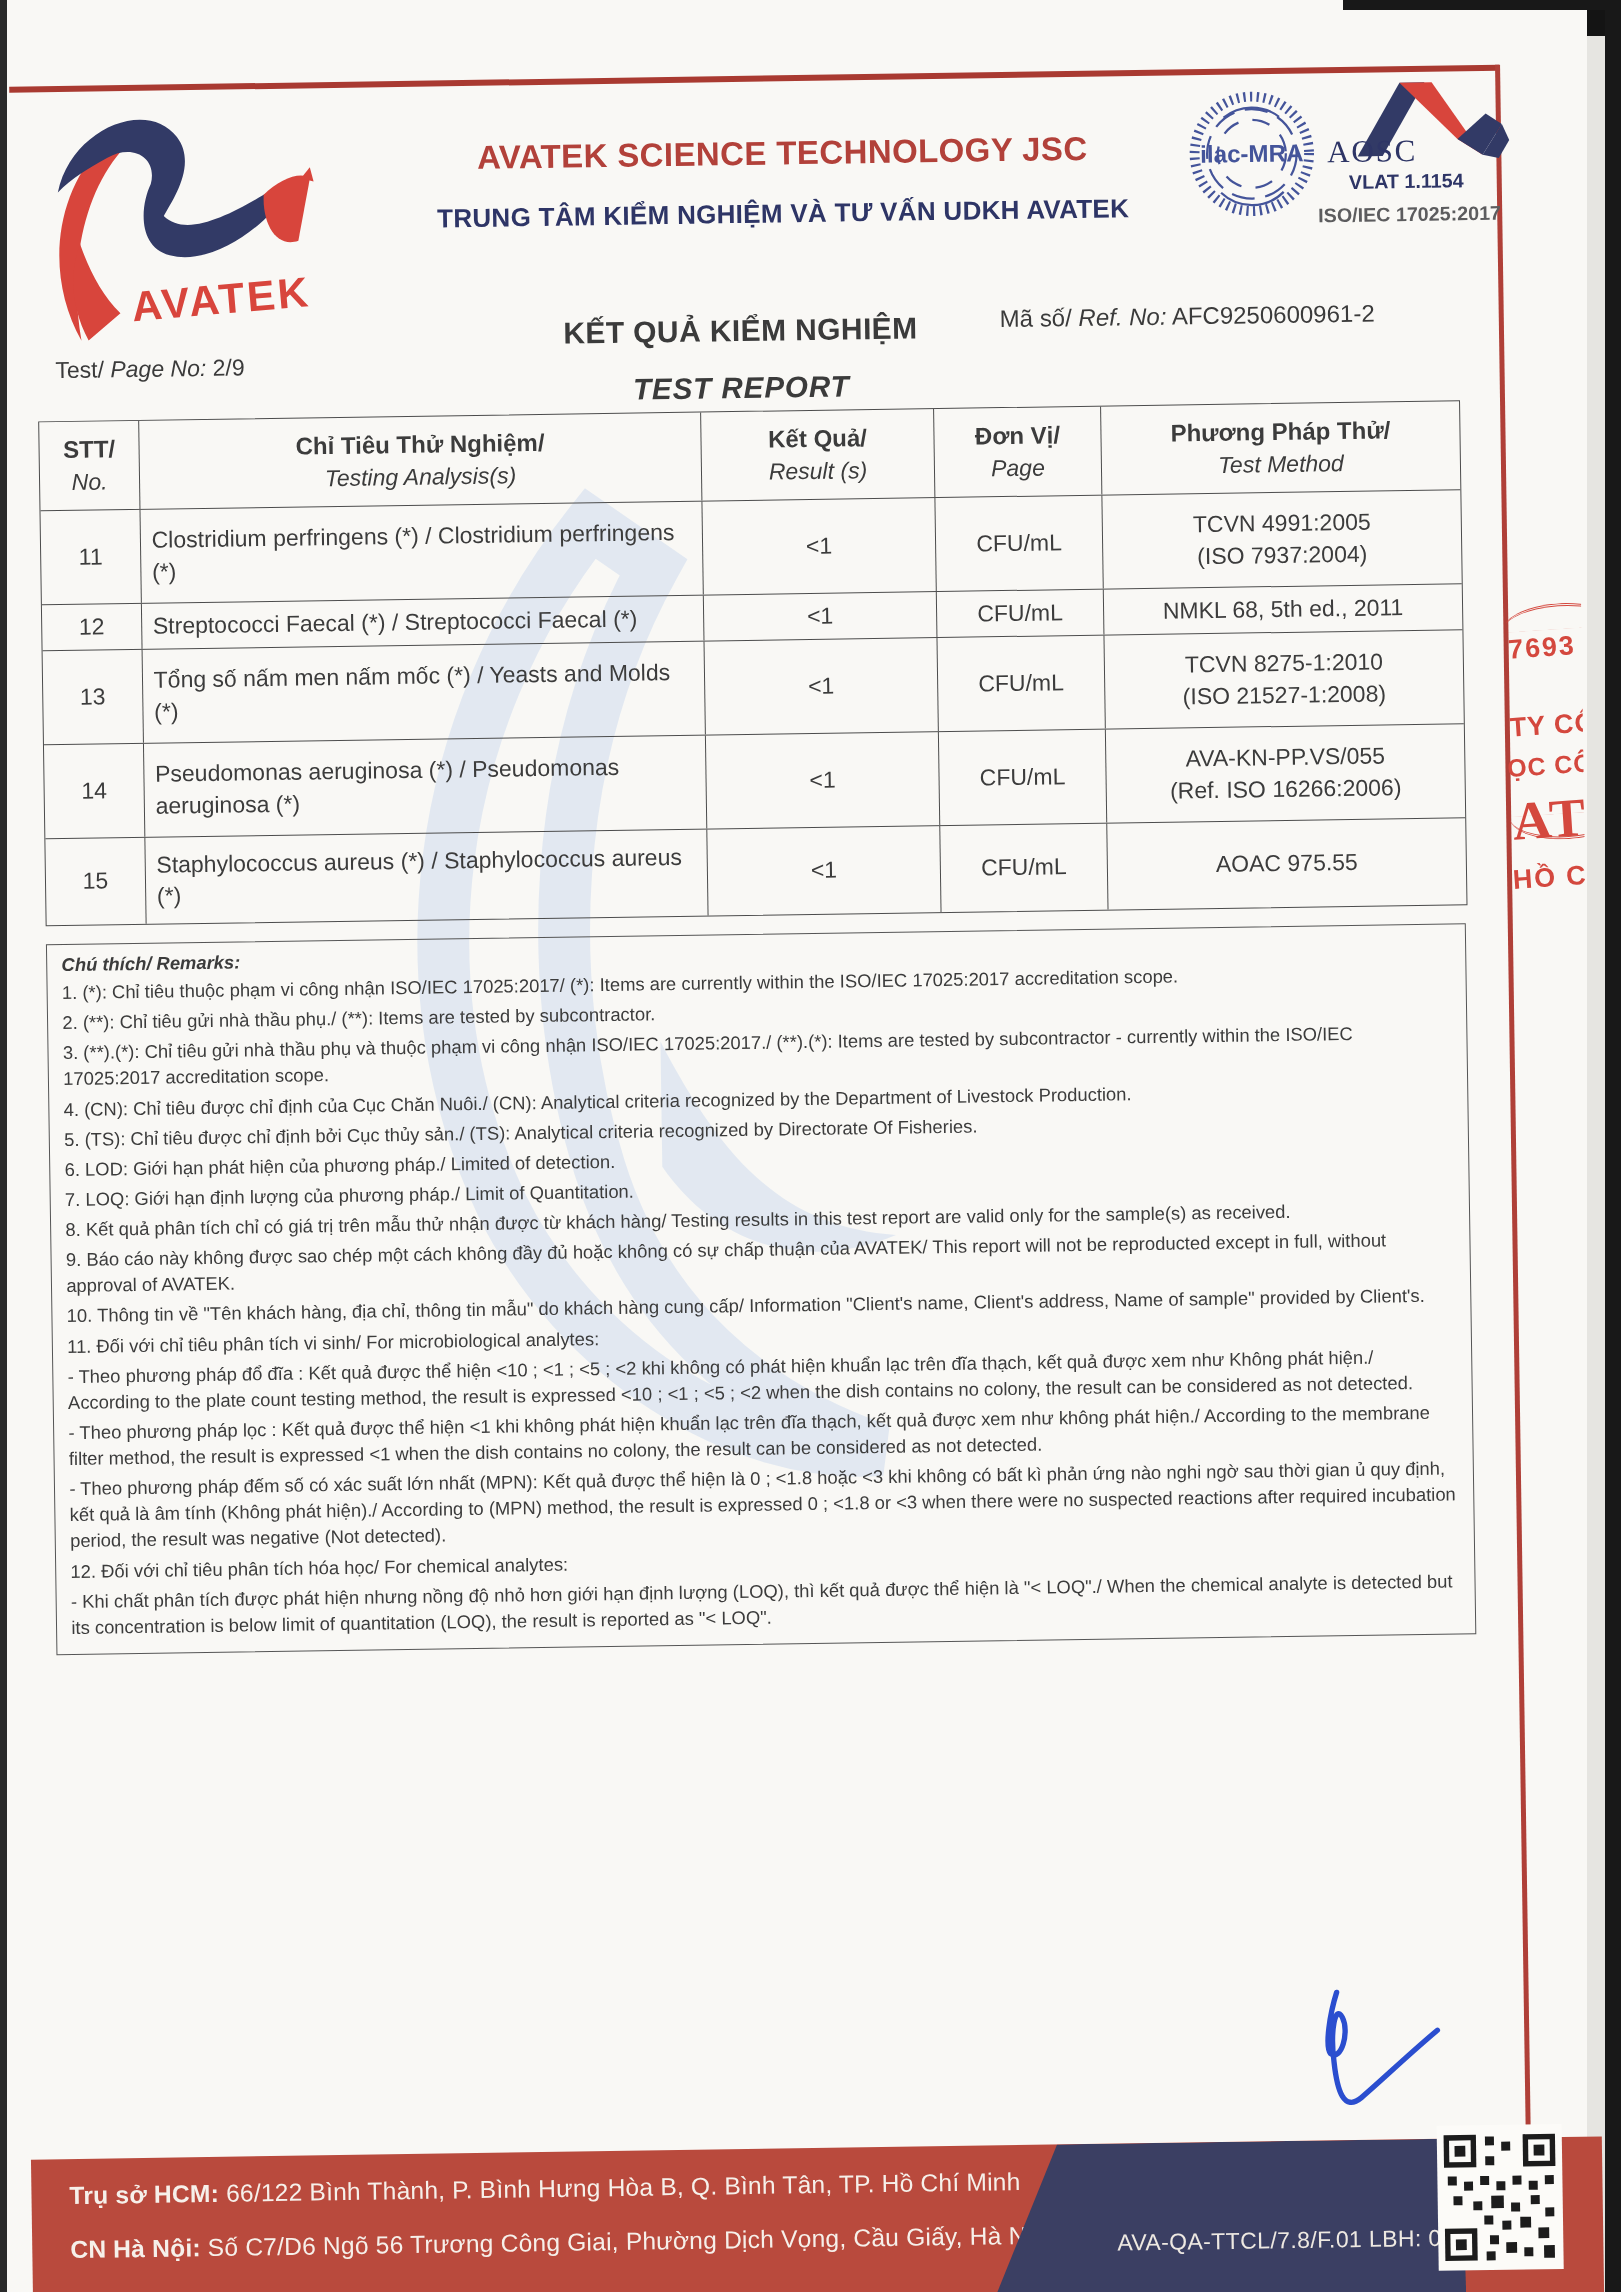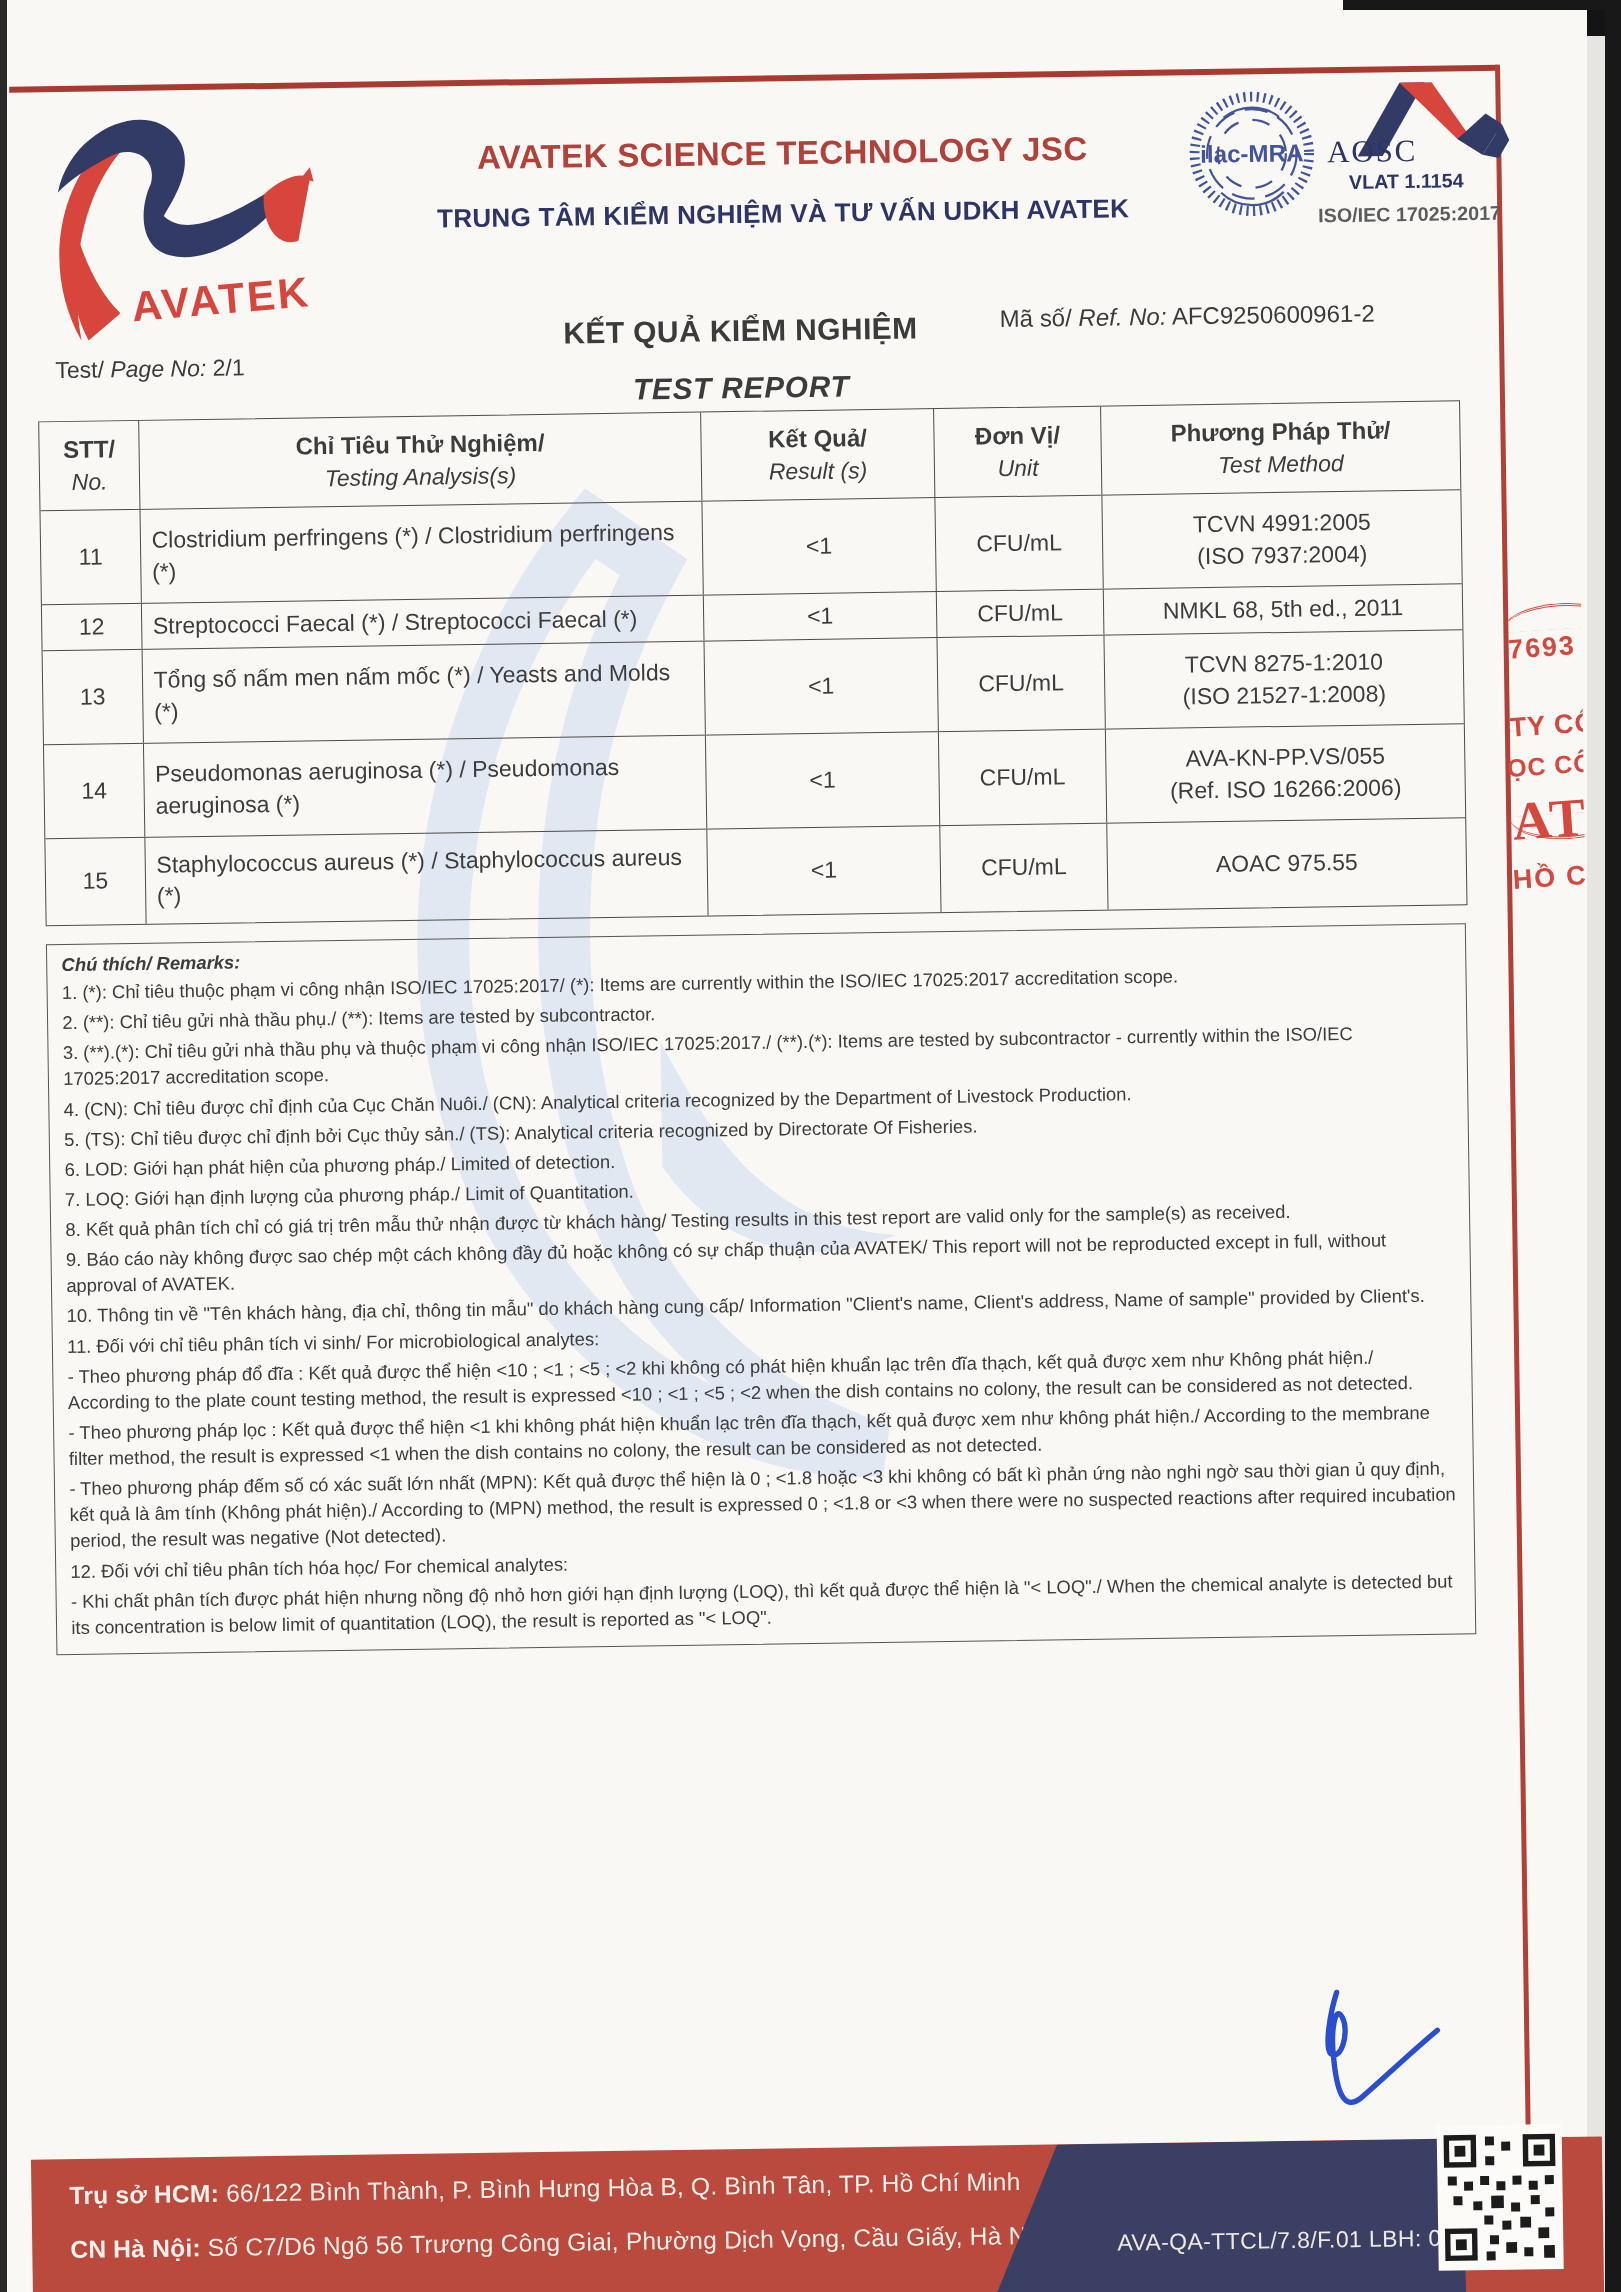--- a/index.html
+++ b/index.html
@@ -141,21 +141,21 @@
         <polygon points="148,96 170,62 178,80 166,100" fill="#323a66"></polygon>
       </svg>
       <div class="aosc-name">AOSC</div>
       <div class="aosc-vlat">VLAT 1.1154</div>
       <div class="aosc-iso">ISO/IEC 17025:2017</div>
     </div>
 
     <div class="abs page-label">
       <span>Test/</span>
       <span class="it"><span>Page No:</span></span>
-      <span>2/1</span>
+      <span>2/9</span>
     </div>
     <div class="abs title-vi">KẾT QUẢ KIỂM NGHIỆM</div>
     <div class="abs title-en">TEST REPORT</div>
     <div class="abs ref-line">
       <span>Mã số/</span>
       <span class="it"><span>Ref. No:</span></span>
       <span>AFC9250600961-2</span>
     </div>
 
     <div class="abs tbl">
@@ -167,21 +167,21 @@
         <div class="td">
           <span class="h-vi">Chỉ Tiêu Thử Nghiệm/</span>
           <span class="h-en">Testing Analysis(s)</span>
         </div>
         <div class="td">
           <span class="h-vi">Kết Quả/</span>
           <span class="h-en">Result (s)</span>
         </div>
         <div class="td">
           <span class="h-vi">Đơn Vị/</span>
-          <span class="h-en">Unit</span>
+          <span class="h-en">Page</span>
         </div>
         <div class="td">
           <span class="h-vi">Phương Pháp Thử/</span>
           <span class="h-en">Test Method</span>
         </div>
       </div>
 
       <div class="tr r-tall">
         <div class="td">11</div>
         <div class="td al">Clostridium perfringens (*) / Clostridium perfringens (*)</div>

